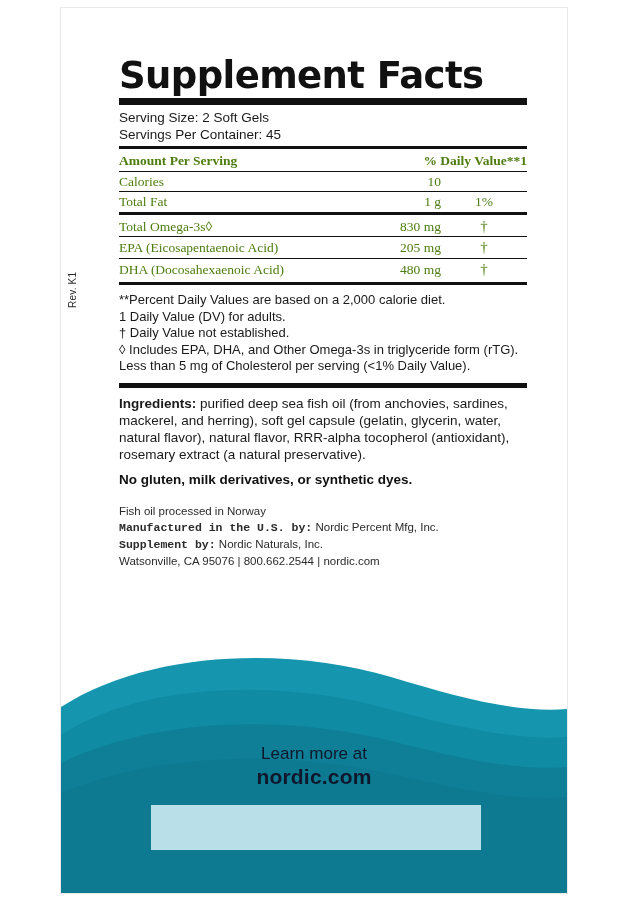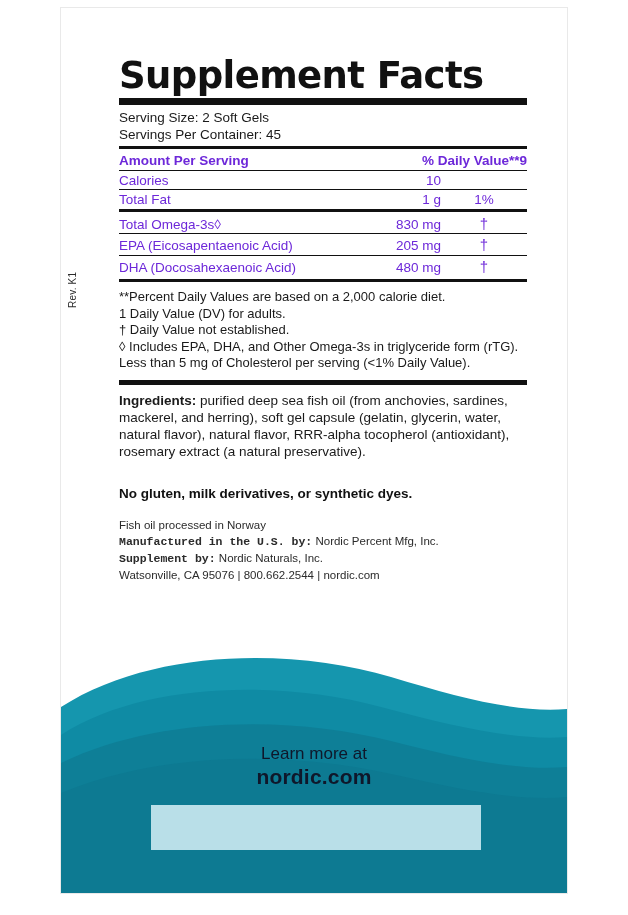--- a/index.html
+++ b/index.html
@@ -68,21 +68,22 @@
   }
   .serving-line {
     font-size: 13.5px;
     line-height: 17px;
     color: #1a1a1a;
   }
   table.facts {
     width: 100%;
     border-collapse: collapse;
     font-size: 13.5px;
-    color: #6d28d9;
+    color: #4d7c0f;
+    font-family: Liberation Serif, serif;
   }
   table.facts td {
     padding: 1.5px 0 1.5px 0;
     vertical-align: bottom;
   }
   td.name { text-align: left; }
   td.amount { text-align: right; width: 112px; padding-right: 8px; }
   td.dv { text-align: center; width: 86px; }
   tr.header td {
     font-weight: bold;
@@ -115,21 +116,21 @@
   }
   .ingredients {
     font-size: 13.5px;
     line-height: 17px;
     color: #1a1a1a;
   }
   .ingredients b { font-weight: bold; }
   .no-allergen {
     font-size: 13.5px;
     font-weight: bold;
-    margin-top: 26px;
+    margin-top: 9px;
     color: #111;
   }
   .manufacturer {
     margin-top: 16px;
     font-size: 11.5px;
     line-height: 16px;
     color: #2b2b2b;
   }
   .manufacturer .bold { font-weight: bold; font-family: Liberation Mono, monospace; }
   
@@ -181,21 +182,21 @@
 
       <div class="serving-line">Serving Size: 2 Soft Gels</div>
       <div class="serving-line">Servings Per Container: 45</div>
 
       <div class="rule-med"></div>
 
       <table class="facts">
         <tbody>
           <tr class="header">
             <td class="name">Amount Per Serving</td>
-            <td class="dv-head" colspan="2">% Daily Value**9</td>
+            <td class="dv-head" colspan="2">% Daily Value**1</td>
           </tr>
           <tr class="hairline">
             <td class="name">Calories</td>
             <td class="amount">10</td>
             <td class="dv"></td>
           </tr>
           <tr class="hairline">
             <td class="name">Total Fat</td>
             <td class="amount">1 g</td>
             <td class="dv">1%</td>

